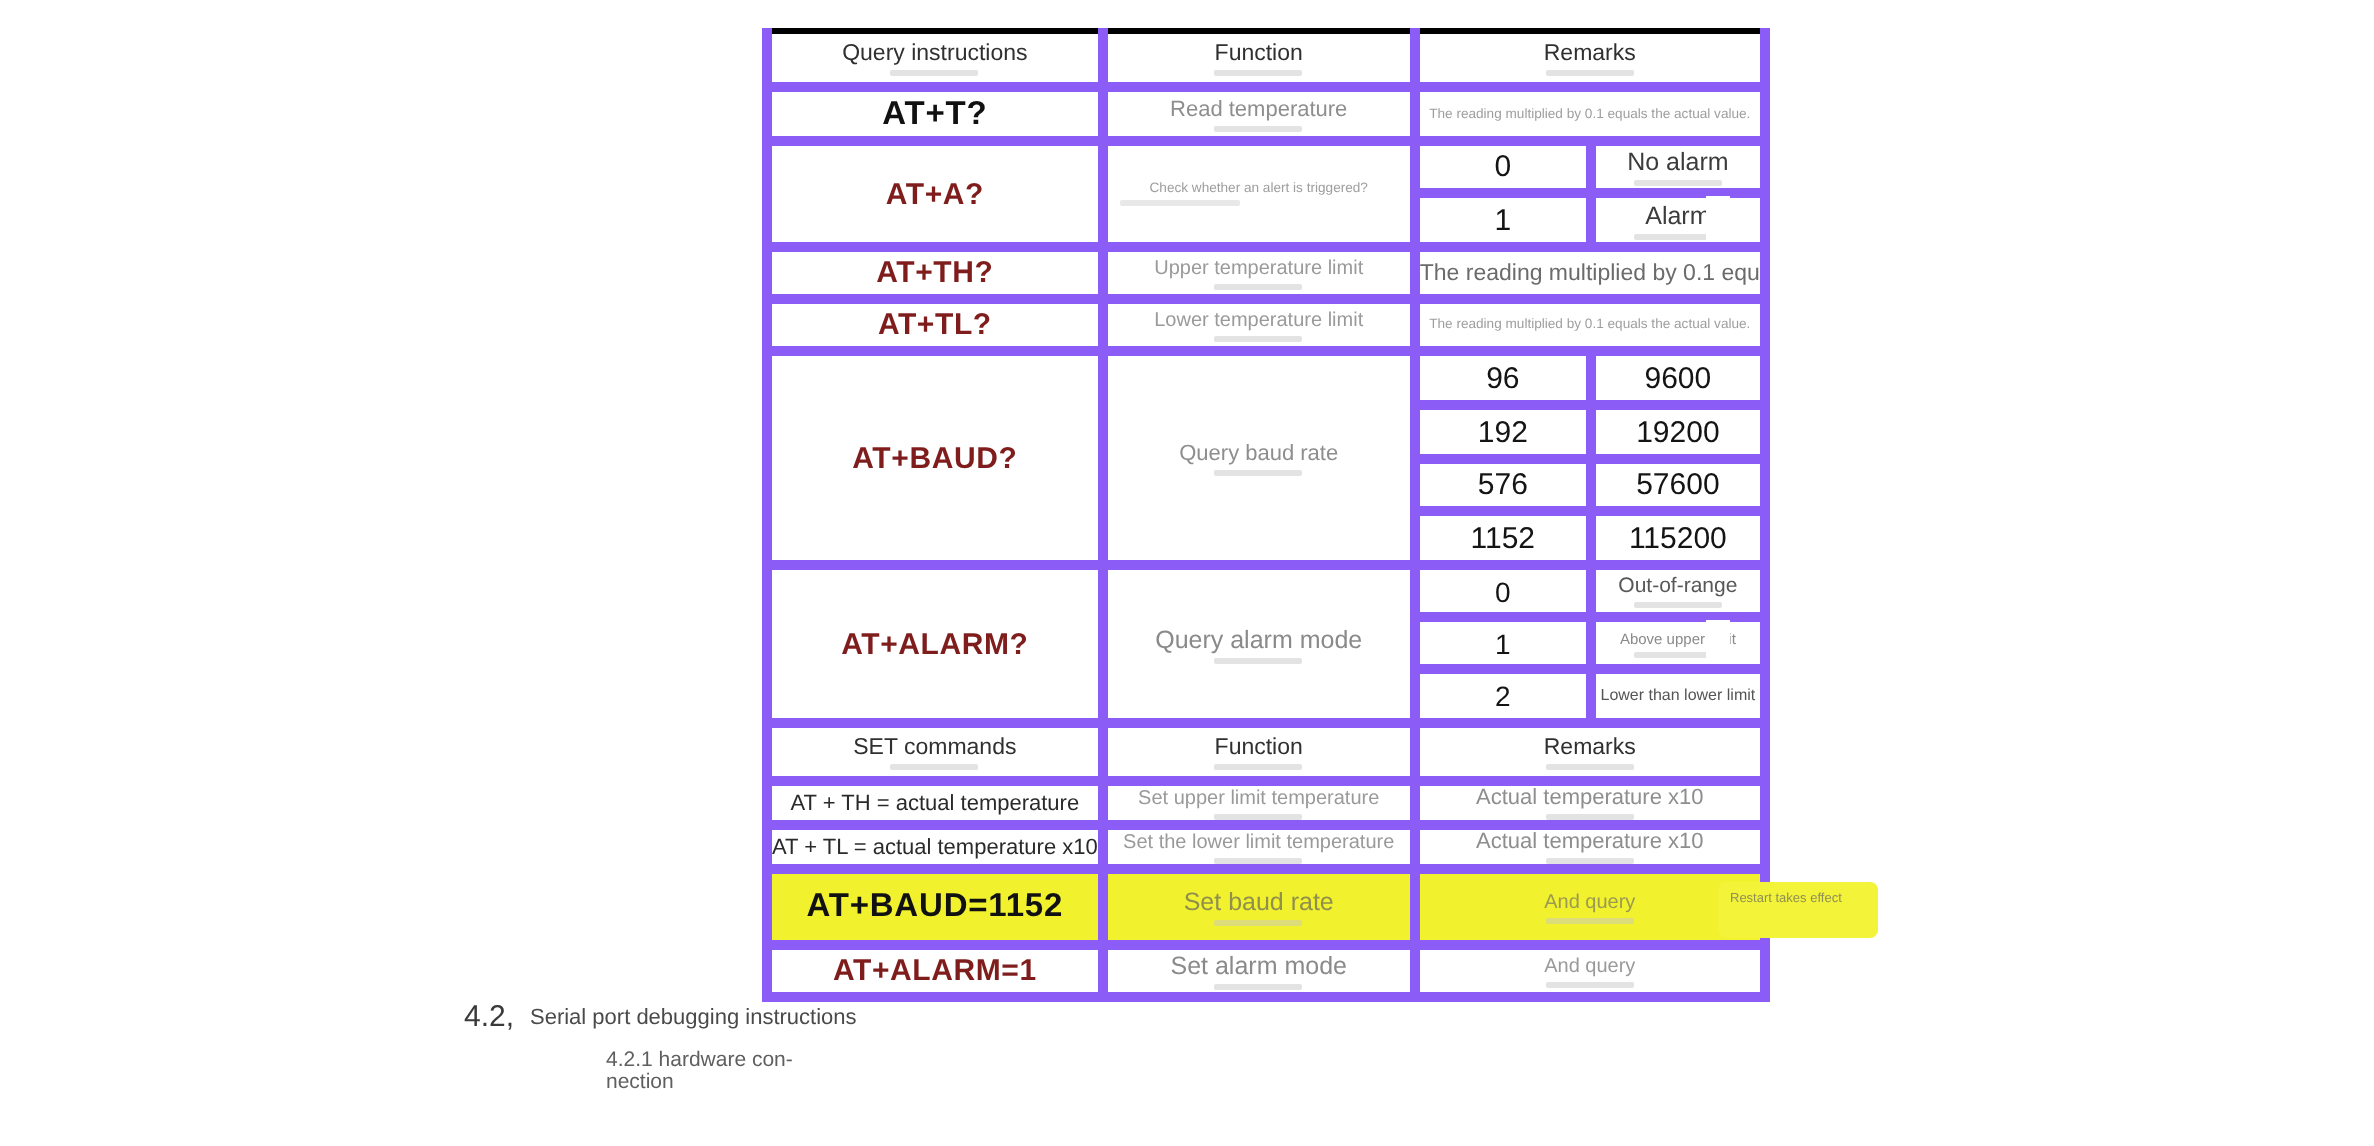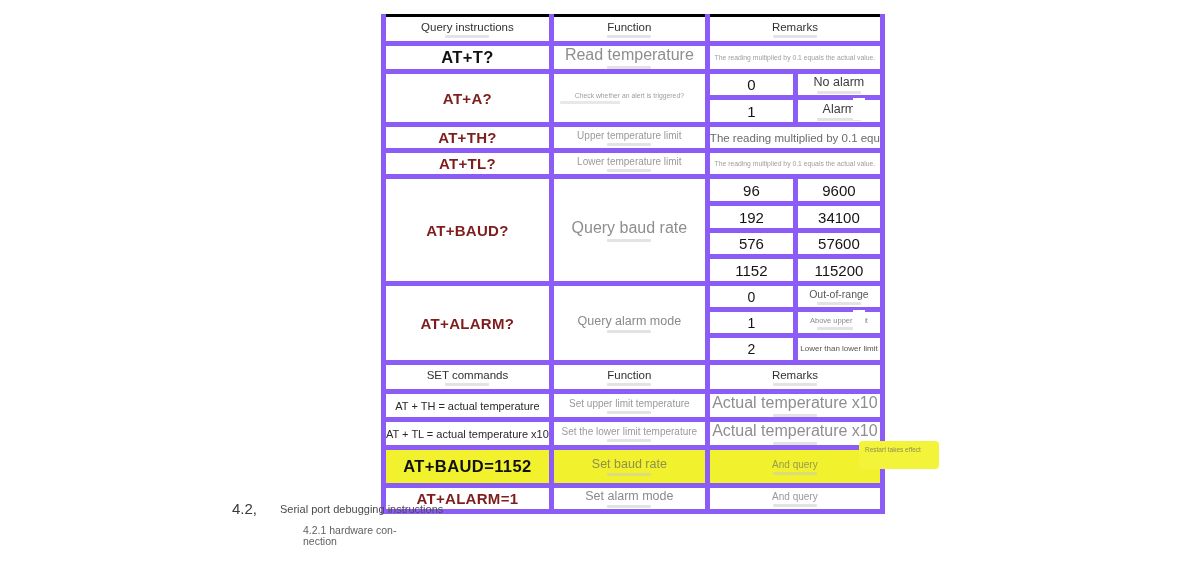--- a/index.html
+++ b/index.html
@@ -18,21 +18,21 @@
     border:5px solid #8b5cf6;
     padding:0;text-align:center;vertical-align:middle;overflow:hidden;
     background:#fff;
   }
   tr.hdr td{border-top:3px solid #000;border-bottom:1px solid #eab308;margin-left:20px;}
   
   .h   {font-size:11.5px;color:#303030;}
   .cmd   {font-size:15px;font-weight:600;color:#7f1d1d;letter-spacing:.3px;}
   .cmd-xl{font-size:16.5px;font-weight:600;color:#111;letter-spacing:.4px;}
   .cmd-sm{font-size:11px;color:#2a2a2a;white-space:nowrap;}
-  .fn    {font-size:16px;color:#8e8e8e;margin-top:47px;}
+  .fn    {font-size:11px;color:#8e8e8e;margin-top:47px;}
   .fn-md {font-size:12.5px;color:#8a8a8a;}
   .fn-sm {font-size:10px;color:#9a9a9a;}
   .fn-tiny{font-size:6.8px;color:#9e9e9e;text-align:left;padding-left:4px;}
   .num   {font-size:15px;font-weight:500;color:#141414;}
   .num-sm{font-size:14px;font-weight:500;color:#141414;}
   .val   {font-size:15px;font-weight:500;color:#141414;}
   .rk    {font-size:12.5px;color:#3c3c3c;}
   .rk-sm {font-size:10.5px;color:#585858;}
   .rk-tiny{font-size:7.5px;color:#8a8a8a;}
   .rk-wrap{font-size:8px;color:#555;text-align:left;padding-left:3px;line-height:1.15;}
@@ -58,21 +58,21 @@
   .notch-2{left:853px;top:310px;height:21px;}
   
   .note{
     position:absolute;left:859px;top:441px;width:80px;height:28px;
     background:#f3f33a;border-radius:4px;
     font-size:6.5px;color:#8f8f55;text-align:left;
     padding:5px 0 0 6px;box-sizing:border-box;
   }
   
   .sec-num  {position:absolute;left:232px;top:500px;font-size:15px;color:#3a3a3a;}
-  .sec-title{position:absolute;left:280px;top:503px;font-size:11px;color:#4a4a4a;}
+  .sec-title{position:absolute;left:265px;top:503px;font-size:11px;color:#4a4a4a;}
   .subsec   {position:absolute;left:303px;top:525px;font-size:10.5px;color:#5f5f5f;line-height:1.05;}
   .para     {position:absolute;left:303px;top:546px;font-size:10.6px;color:#5a5a5a;line-height:1.25;white-space:nowrap;}
 </style>
 </head>
 <body>
 
 <table class="cmds">
   <colgroup>
     <col style="width:158px">
       <col style="width:156px">
@@ -116,21 +116,21 @@
   </tr>
 
   <tr style="height:27px">
     <td class="cmd" rowspan="4">AT+BAUD?</td>
     <td class="fn ghost" rowspan="4">Query baud rate</td>
     <td class="num">96</td>
     <td class="val">9600</td>
   </tr>
   <tr style="height:27px">
     <td class="num">192</td>
-    <td class="val">34100</td>
+    <td class="val">19200</td>
   </tr>
   <tr style="height:26px">
     <td class="num">576</td>
     <td class="val">57600</td>
   </tr>
   <tr style="height:27px">
     <td class="num">1152</td>
     <td class="val">115200</td>
   </tr>
 

